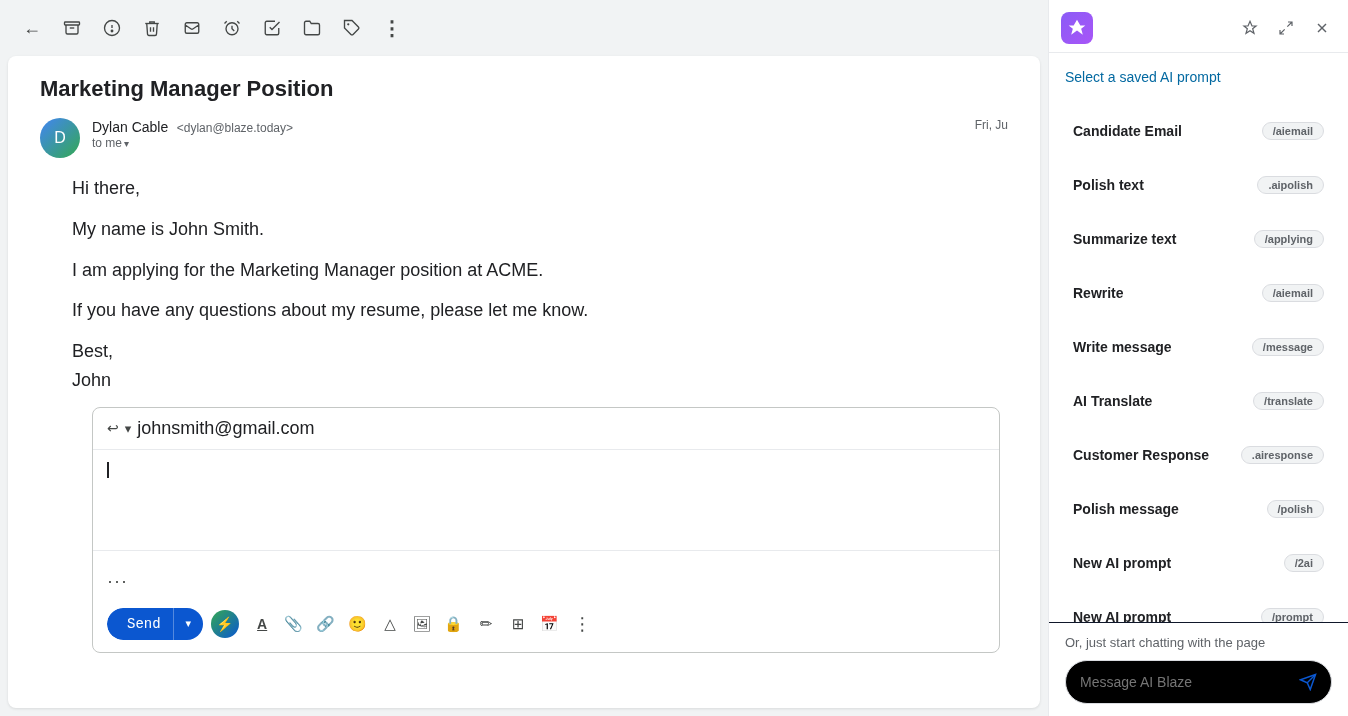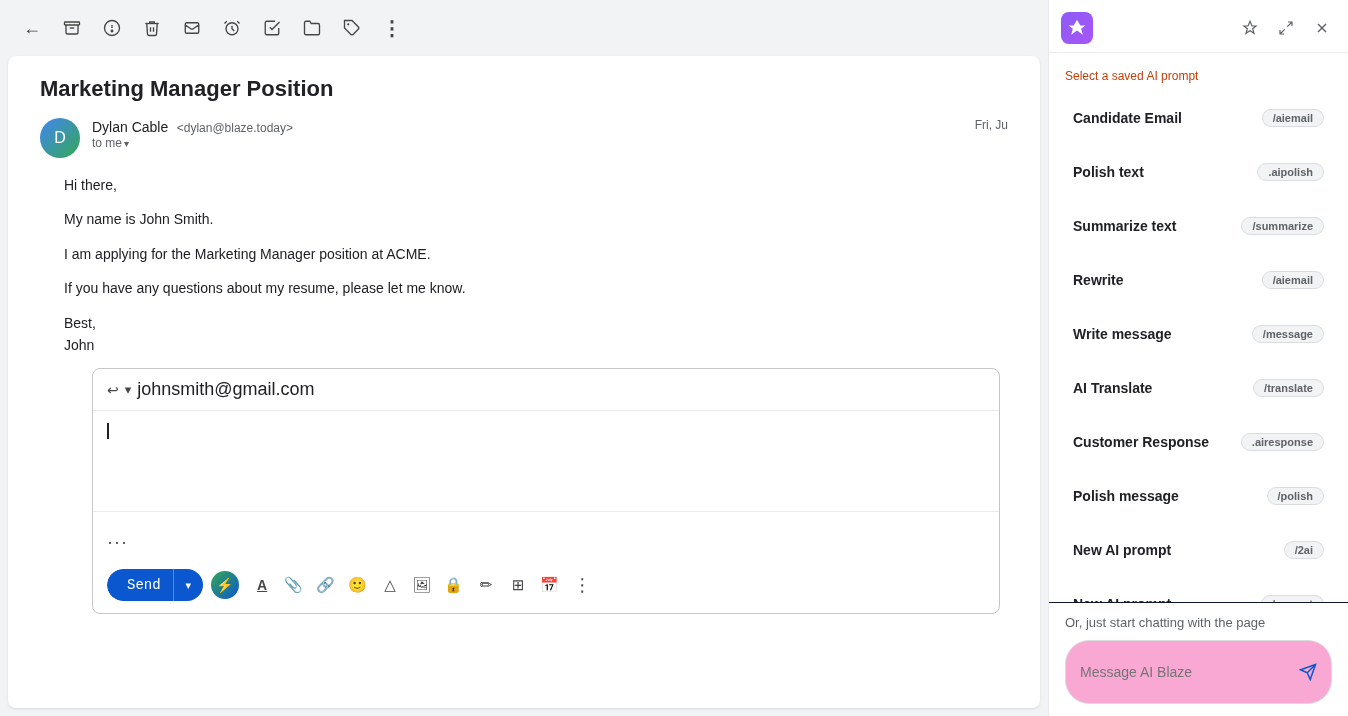--- a/index.html
+++ b/index.html
@@ -107,24 +107,24 @@
       cursor: pointer;
     }
 
     .email-date {
       font-size: 12px;
       color: #5f6368;
       margin-left: auto;
     }
 
     .email-body {
-      font-size: 14px;
+      font-size: 18px;
       color: #202124;
       line-height: 1.6;
-      margin-left: 24px;
+      margin-left: 32px;
     }
 
     .email-body p {
       margin-bottom: 12px;
     }
 
     
     .reply-area {
       margin: 8px 8px 8px 52px;
       border: 1px solid #c4c7c5;
@@ -266,24 +266,24 @@
       margin-right: auto;
     }
 
     .sidebar-content {
       flex: 1;
       overflow-y: auto;
       padding: 16px;
     }
 
     .sidebar-title {
-      font-size: 12px;
+      font-size: 14px;
       font-weight: 500;
-      color: #c2410c;
-      margin-bottom: 16px;
+      color: #0369a1;
+      margin-bottom: 27px;
     }
 
     .prompt-list {
       display: flex;
       flex-direction: column;
       gap: 16px;
       font-weight: bold;
     }
 
     .prompt-item {
@@ -321,22 +321,22 @@
       font-size: 13px;
       color: #5f6368;
       margin-bottom: 10px;
     }
 
     .chat-input-area {
       display: flex;
       align-items: center;
       border: 1px solid #dadce0;
       border-radius: 24px;
-      padding: 22px 14px;
-      background: #f9a8d4;
+      padding: 12px 14px;
+      background: #000000;
     }
 
     .chat-input {
       flex: 1;
       border: none;
       background: transparent;
       font-size: 14px;
       color: #5f6368;
       outline: none;
     }
@@ -521,21 +521,21 @@
         <span class="prompt-tag">/aiemail</span>
       </div>
 
       <div class="prompt-item">
         <span class="prompt-name">Polish text</span>
         <span class="prompt-tag">.aipolish</span>
       </div>
 
       <div class="prompt-item">
         <span class="prompt-name">Summarize text</span>
-        <span class="prompt-tag">/summarize</span>
+        <span class="prompt-tag">/applying</span>
       </div>
 
       <div class="prompt-item">
         <span class="prompt-name">Rewrite</span>
         <span class="prompt-tag">/aiemail</span>
       </div>
 
       <div class="prompt-item">
         <span class="prompt-name">Write message</span>
         <span class="prompt-tag">/message</span>

